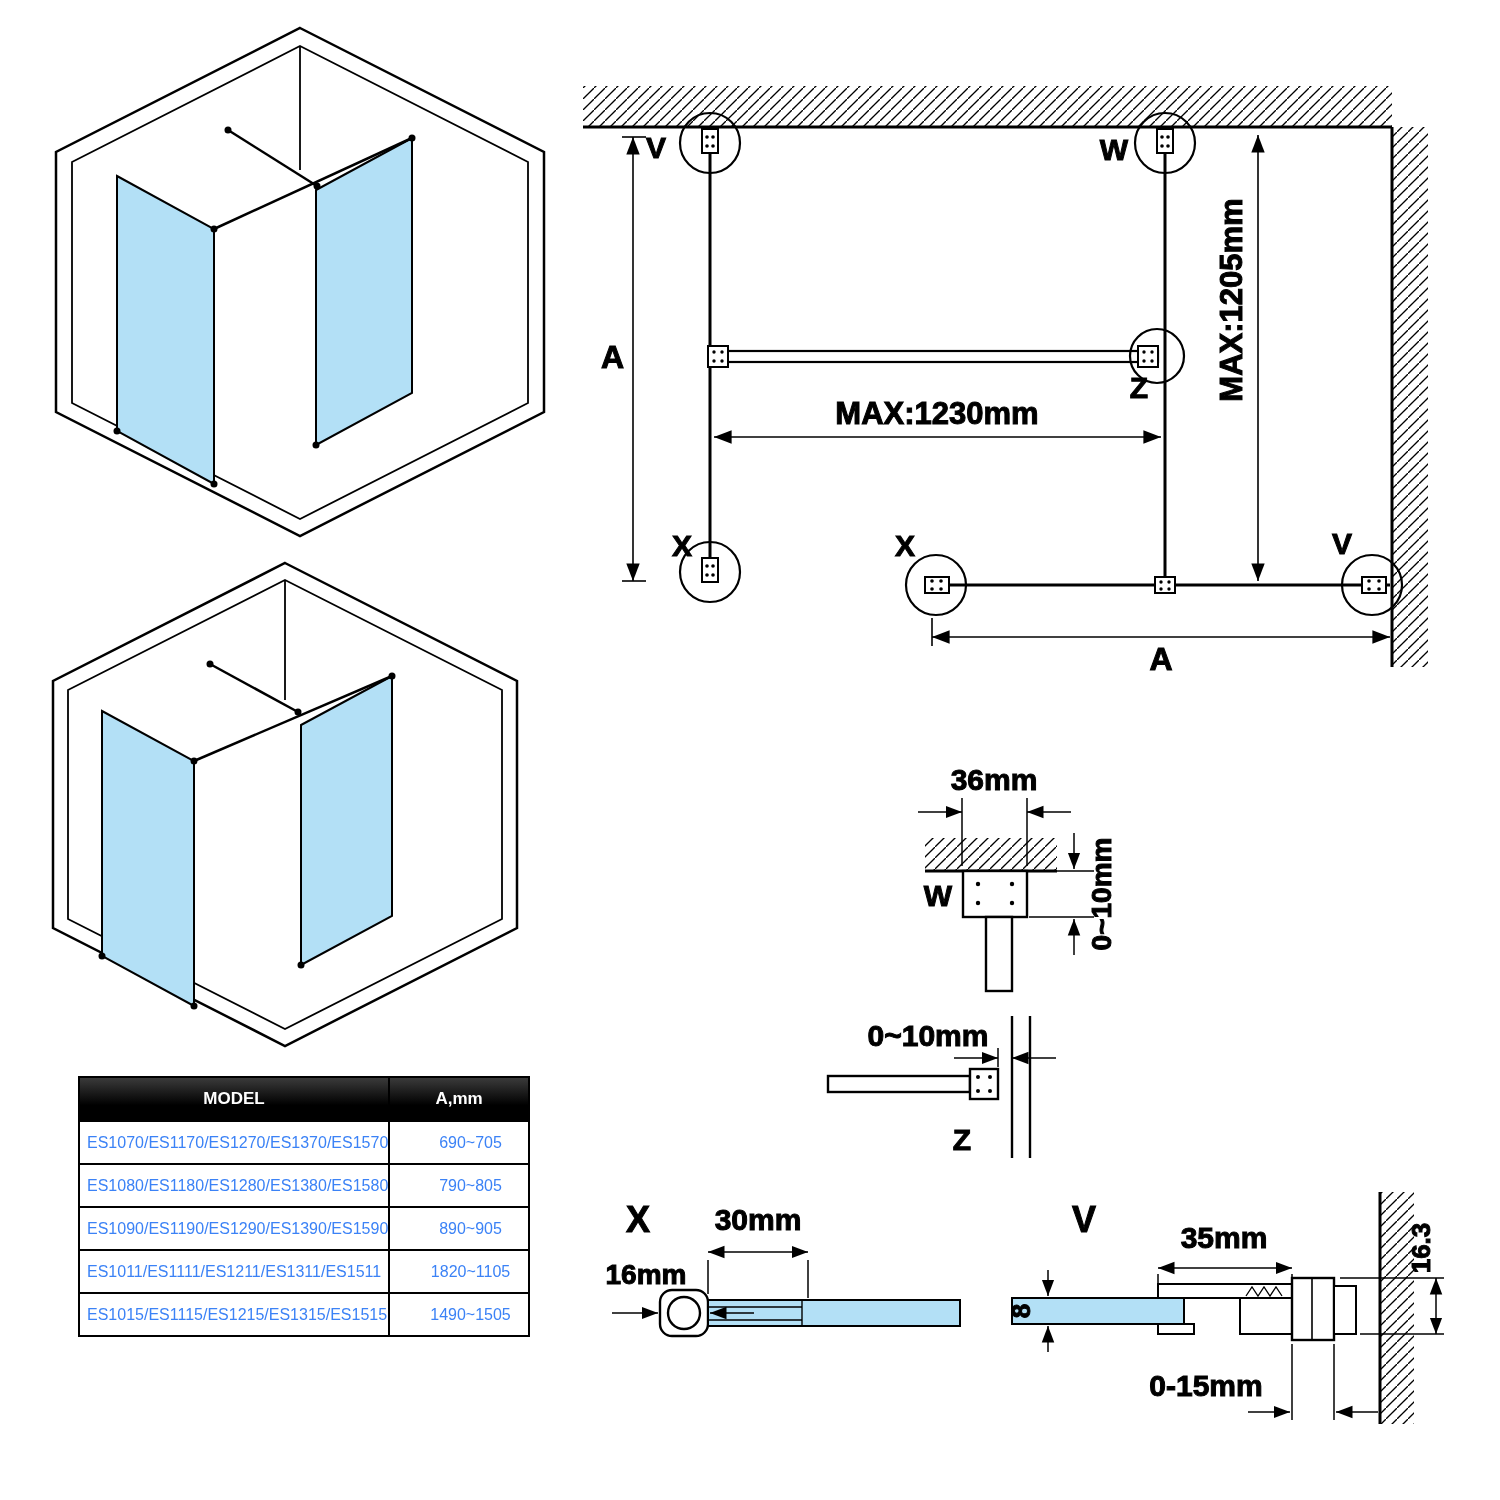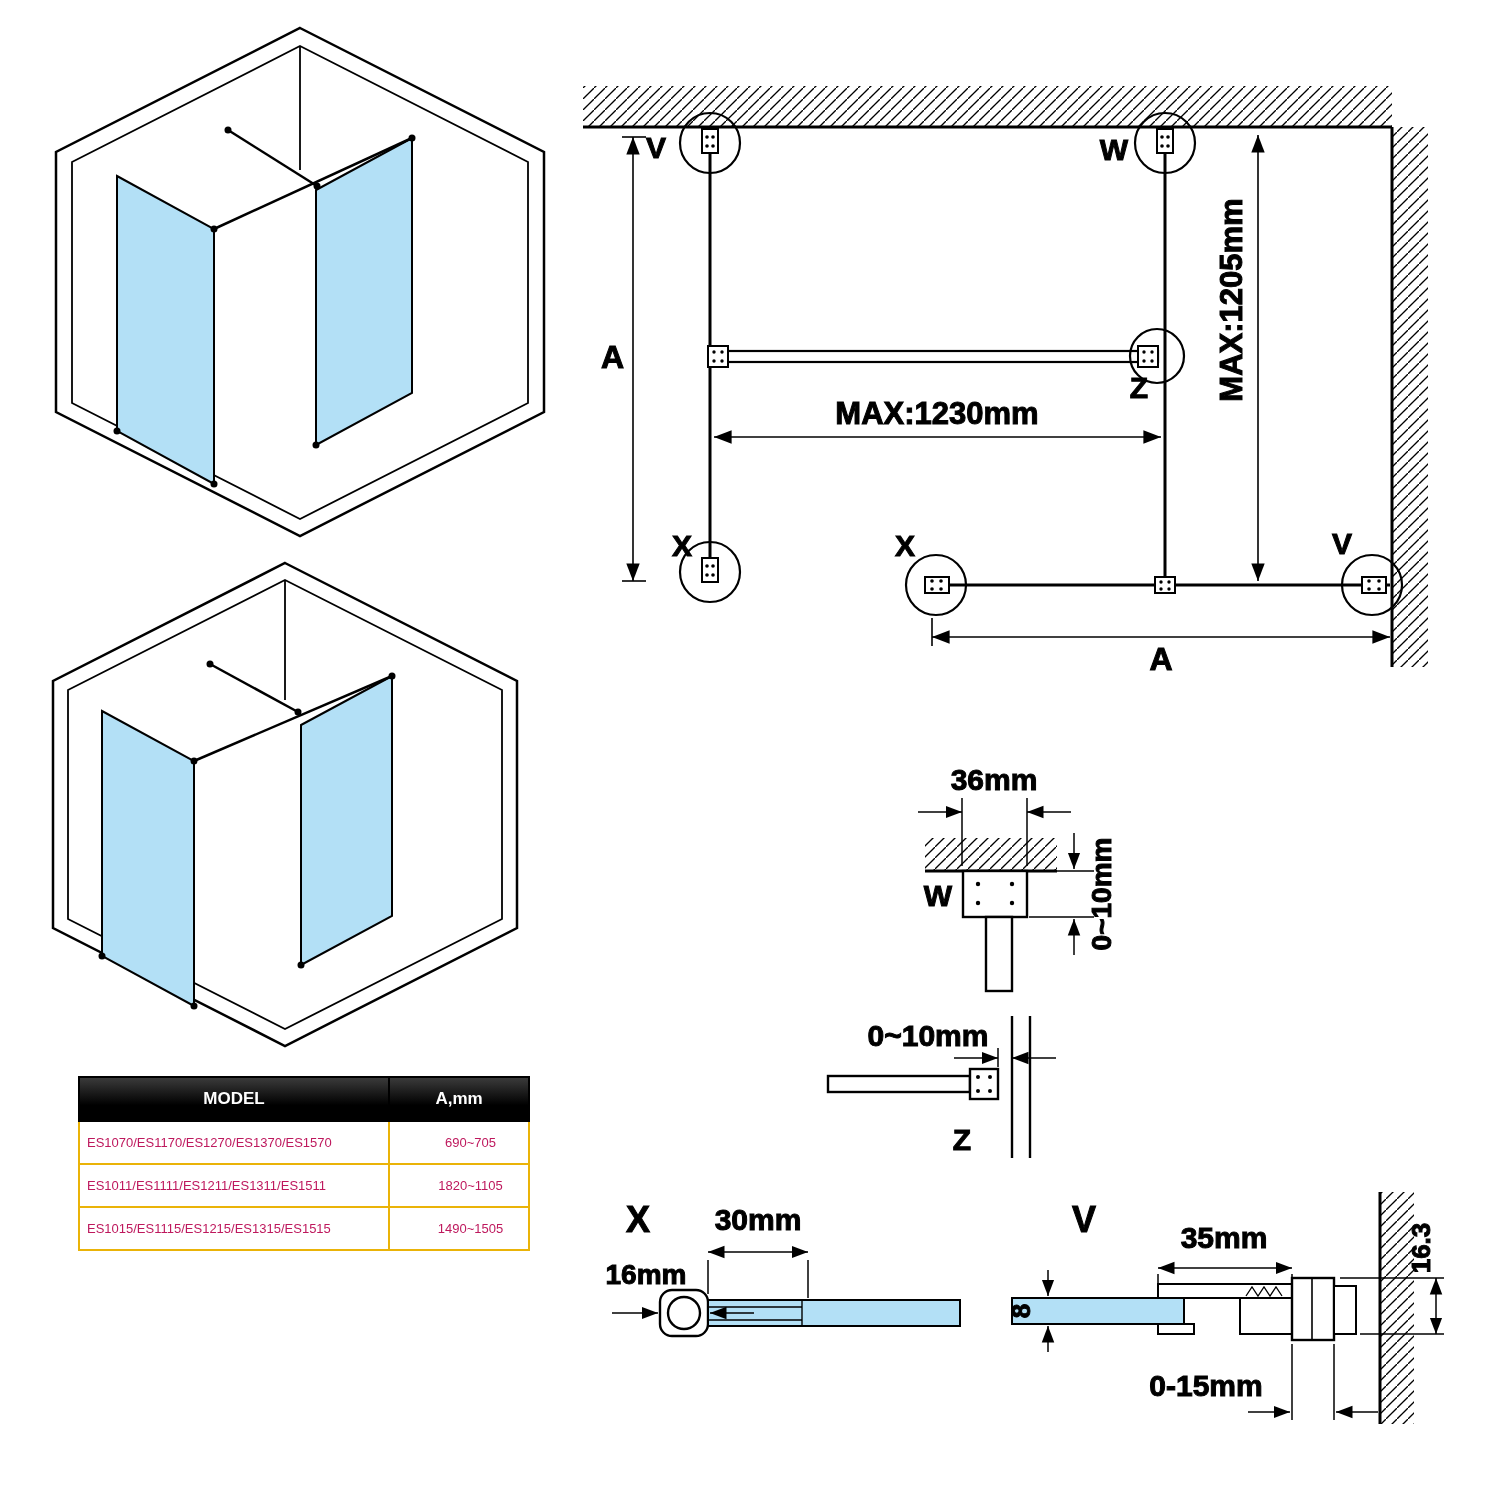--- a/index.html
+++ b/index.html
@@ -4,21 +4,21 @@
 <style>
   html,body{margin:0;padding:0;background:#fff;}
   .page{position:relative;width:1500px;height:1500px;background:#ffffff;overflow:hidden;}
   .drawing{position:absolute;left:0;top:0;}
   svg text{font-family:"Liberation Sans","DejaVu Sans",sans-serif;font-weight:bold;fill:#000;}
   .spec-table{position:absolute;left:78px;top:1076px;width:442px;}
   .spec-table table{width:100%;border-collapse:collapse;table-layout:fixed;
     font-family:"Liberation Sans","DejaVu Sans",sans-serif;}
   .spec-table th{background:linear-gradient(#3a3a3a,#000 65%);color:#fff;font-size:17px;
     font-weight:bold;height:40px;border:2px solid #000;}
-  .spec-table td{border:2px solid #eab308;height:39px;font-size:13px;color:#be185d;background:#fff;}
+  .spec-table td{border:2px solid #000000;height:39px;font-size:16px;color:#3b82f6;background:#fff;}
   .model-cell{padding-left:7px;text-align:left;white-space:nowrap;}
   .a-cell{text-align:center;font-size:15px;padding-left:24px;}
   .col-model{width:306px;margin-left:12px;}
   .col-a{width:136px;}
 </style>
 </head>
 <body>
 
 <div class="page">
 
@@ -273,20 +273,28 @@
         <th class="col-model">MODEL</th>
         <th class="col-a">A,mm</th>
       </tr>
     </thead>
     <tbody>
       <tr>
         <td class="model-cell">ES1070/ES1170/ES1270/ES1370/ES1570</td>
         <td class="a-cell">690~705</td>
       </tr>
       <tr>
+        <td class="model-cell">ES1080/ES1180/ES1280/ES1380/ES1580</td>
+        <td class="a-cell">790~805</td>
+      </tr>
+      <tr>
+        <td class="model-cell">ES1090/ES1190/ES1290/ES1390/ES1590</td>
+        <td class="a-cell">890~905</td>
+      </tr>
+      <tr>
         <td class="model-cell">ES1011/ES1111/ES1211/ES1311/ES1511</td>
         <td class="a-cell">1820~1105</td>
       </tr>
       <tr>
         <td class="model-cell">ES1015/ES1115/ES1215/ES1315/ES1515</td>
         <td class="a-cell">1490~1505</td>
       </tr>
     </tbody>
   </table>
 </div>

